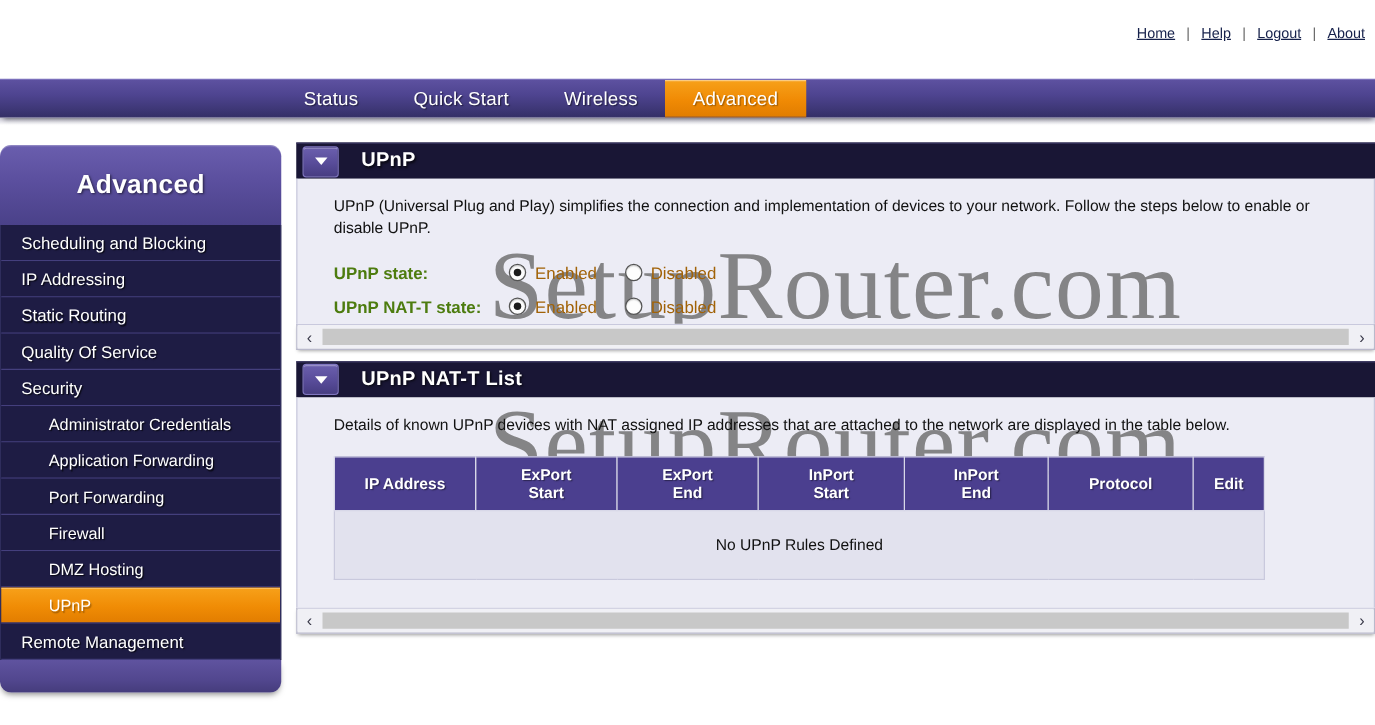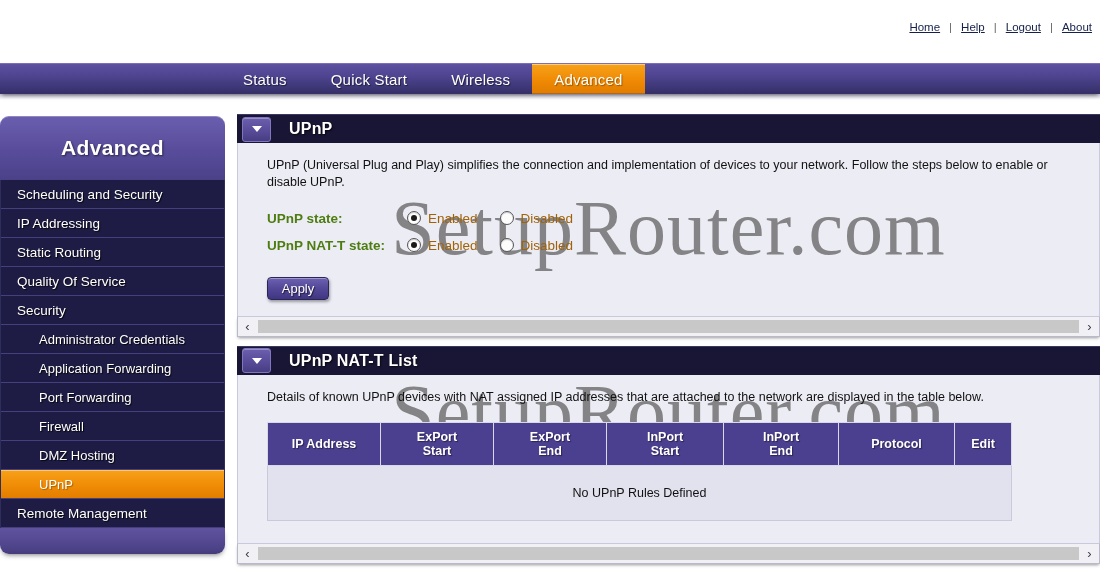--- a/index.html
+++ b/index.html
@@ -363,21 +363,21 @@
     <div class="navitem active">Advanced</div>
   </div>
 </div>
 <div class="navbar-shadow"></div>
 
 <div class="sidebar">
   <div class="sidebar-head">
     <span class="sidebar-head-text">Advanced</span>
   </div>
   <div class="sidebar-list">
-    <div class="side-item">Scheduling and Security</div>
+    <div class="side-item">Scheduling and Blocking</div>
     <div class="side-item">IP Addressing</div>
     <div class="side-item">Static Routing</div>
     <div class="side-item">Quality Of Service</div>
     <div class="side-item">Security</div>
     <div class="side-item sub">Administrator Credentials</div>
     <div class="side-item sub">Application Forwarding</div>
     <div class="side-item sub">Port Forwarding</div>
     <div class="side-item sub">Firewall</div>
     <div class="side-item sub">DMZ Hosting</div>
     <div class="side-item sub active">UPnP</div>
@@ -422,23 +422,20 @@
                 <span class="radio checked"></span>
                 <span class="radio-label">Enabled</span>
               </span>
               <span class="radio-opt">
                 <span class="radio"></span>
                 <span class="radio-label">Disabled</span>
               </span>
             </span>
           </div>
 
-        </div>
-        <div class="apply-wrap">
-          <button class="apply-btn">Apply</button>
         </div>
       </div>
     </div>
     <div class="hscroll">
       <div class="scroll-arrow">‹</div>
       <div class="scroll-track"></div>
       <div class="scroll-arrow">›</div>
     </div>
   </div>
 

